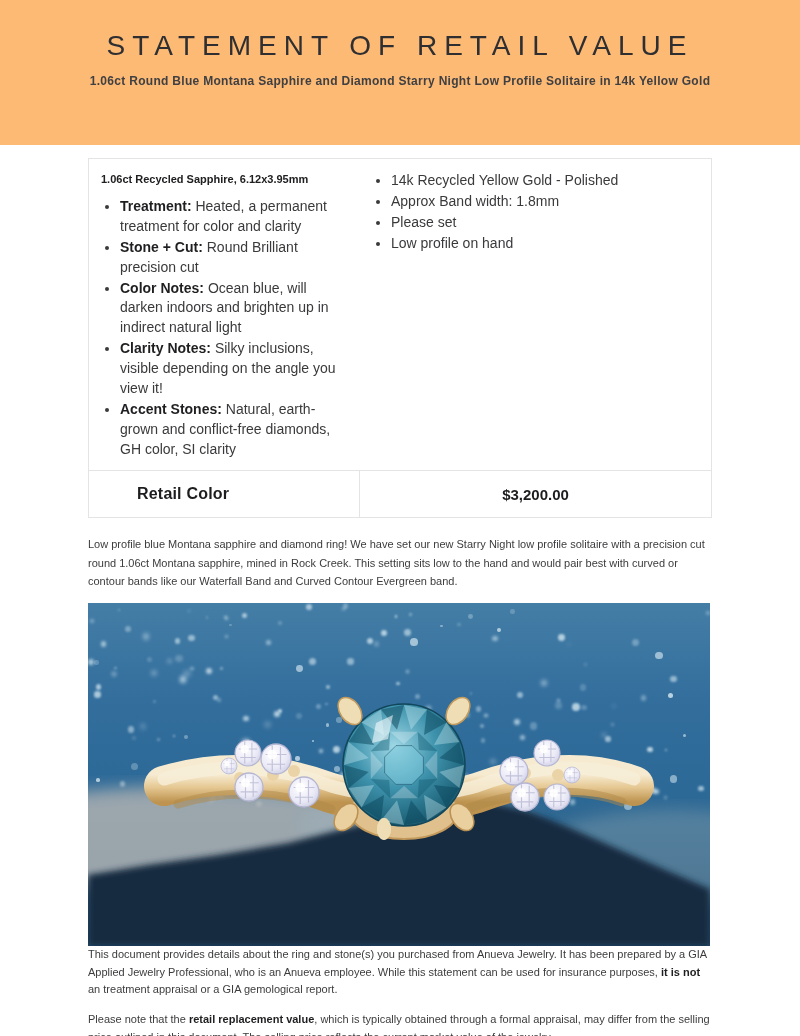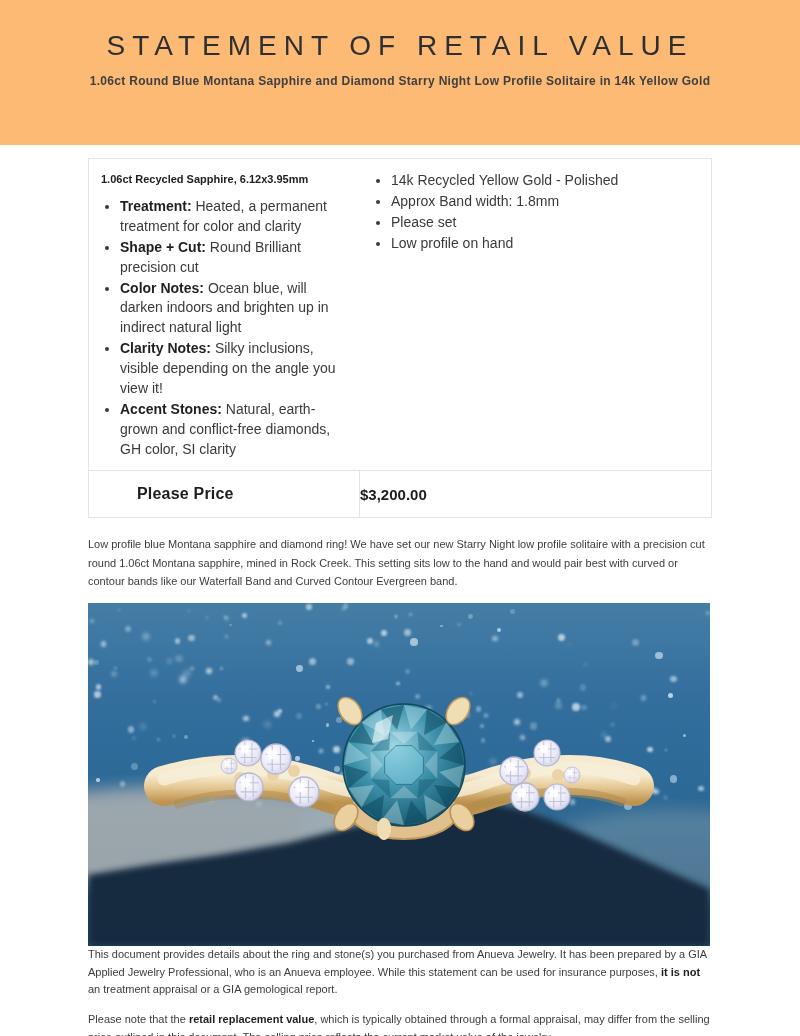--- a/index.html
+++ b/index.html
@@ -16,21 +16,21 @@
   
   .details-table{margin-top:13px;display:grid;grid-template-columns:271px 1fr;border:1px solid #e4e4e4;}
   .cell{box-sizing:border-box;}
   .label-cell{border-right:1px solid #e4e4e4;display:flex;align-items:center;padding-left:48px;}
   .label-cell span{font-size:16px;font-weight:700;color:#1d1d1f;letter-spacing:.2px;}
   .row-border{border-bottom:1px solid #e4e4e4;}
   .value-cell{padding:12px 18px 10px 12px;}
   .row-1{min-height:148px;}
   .row-2{min-height:58px;}
   .row-3{min-height:46px;}
-  .price-cell{display:flex;align-items:center;justify-content:flex-start;padding:0;}
+  .price-cell{display:flex;align-items:center;justify-content:center;padding:0;}
   .price-cell span{font-size:15px;font-weight:700;color:#1d1d1f;}
   .cell-heading{margin:2px 0 12px;font-size:11px;font-weight:700;color:#202022;}
   .detail-list{margin:0;padding-left:19px;}
   .detail-list li{font-size:14px;line-height:1.42;color:#3a3a3c;margin-bottom:1px;}
   .detail-list li b{color:#1f1f21;}
 
   .description{margin:17px 0 13px;font-size:11px;line-height:1.66;color:#3c3c3e;}
 
   
   .ring-photo{position:relative;width:622px;height:343px;margin:0;overflow:hidden;}
@@ -55,38 +55,38 @@
   </header>
 
   <main class="content">
 
     <div class="details-table">
 
       <div class="cell value-cell row-border row-1">
         <p class="cell-heading">1.06ct Recycled Sapphire, 6.12x3.95mm</p>
         <ul class="detail-list">
             <li><b>Treatment: </b>Heated, a permanent treatment for color and clarity</li>
-            <li><b>Shape + Cut: </b>Round Brilliant precision cut</li>
+            <li><b>Stone + Cut: </b>Round Brilliant precision cut</li>
             <li><b>Color Notes: </b>Ocean blue, will darken indoors and brighten up in indirect natural light</li>
             <li><b>Clarity Notes: </b>Silky inclusions, visible depending on the angle you view it!</li>
             <li><b>Accent Stones: </b>Natural, earth-grown and conflict-free diamonds, GH color, SI clarity</li>
           </ul>
       </div>
 
       <div class="cell value-cell row-border row-2">
         <ul class="detail-list">
             <li>14k Recycled Yellow Gold - Polished</li>
             <li>Approx Band width: 1.8mm</li>
             <li>Please set</li>
             <li>Low profile on hand</li>
           </ul>
       </div>
 
       <div class="cell label-cell row-3">
-        <span>Please Price</span>
+        <span>Retail Color</span>
       </div>
       <div class="cell price-cell row-3">
         <span>$3,200.00</span>
       </div>
     </div>
 
     <p class="description">Low profile blue Montana sapphire and diamond ring! We have set our new Starry Night low profile solitaire with a precision cut round 1.06ct Montana sapphire, mined in Rock Creek. This setting sits low to the hand and would pair best with curved or contour bands like our Waterfall Band and Curved Contour Evergreen band.</p>
 
     <figure class="ring-photo">
       <div class="sky"></div>

